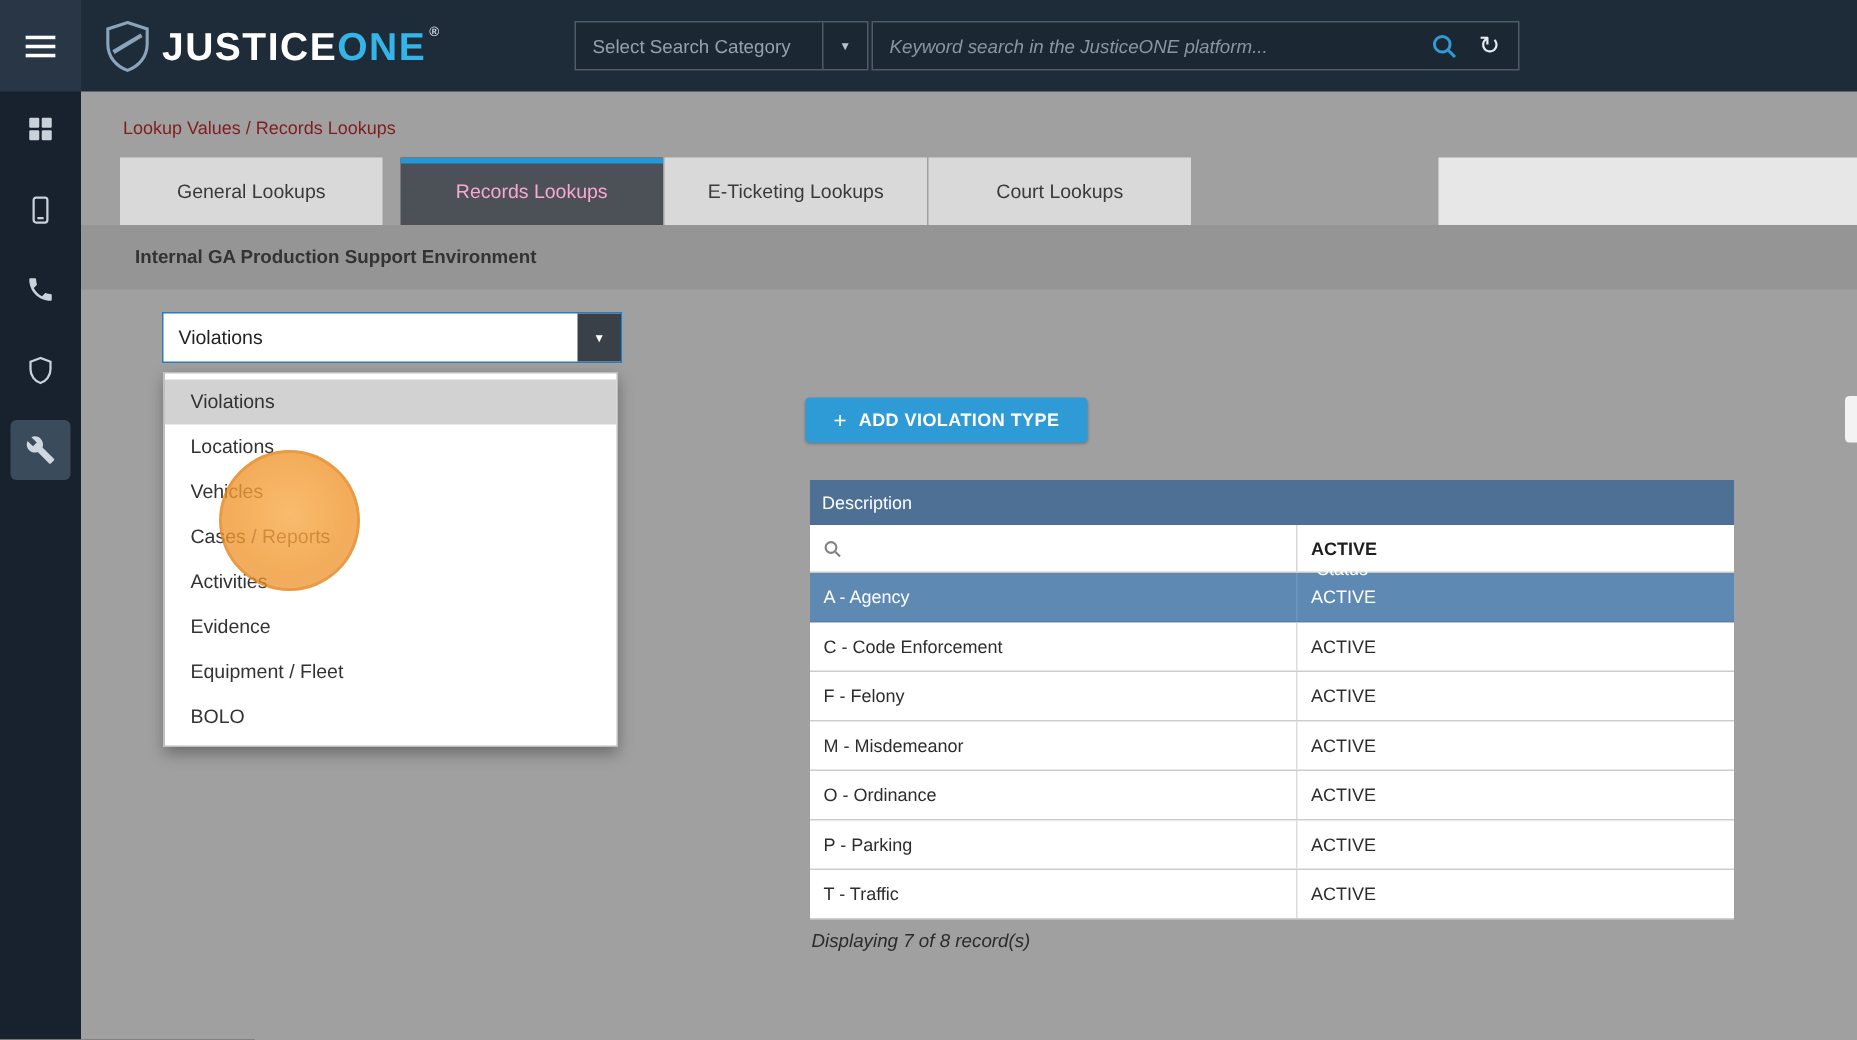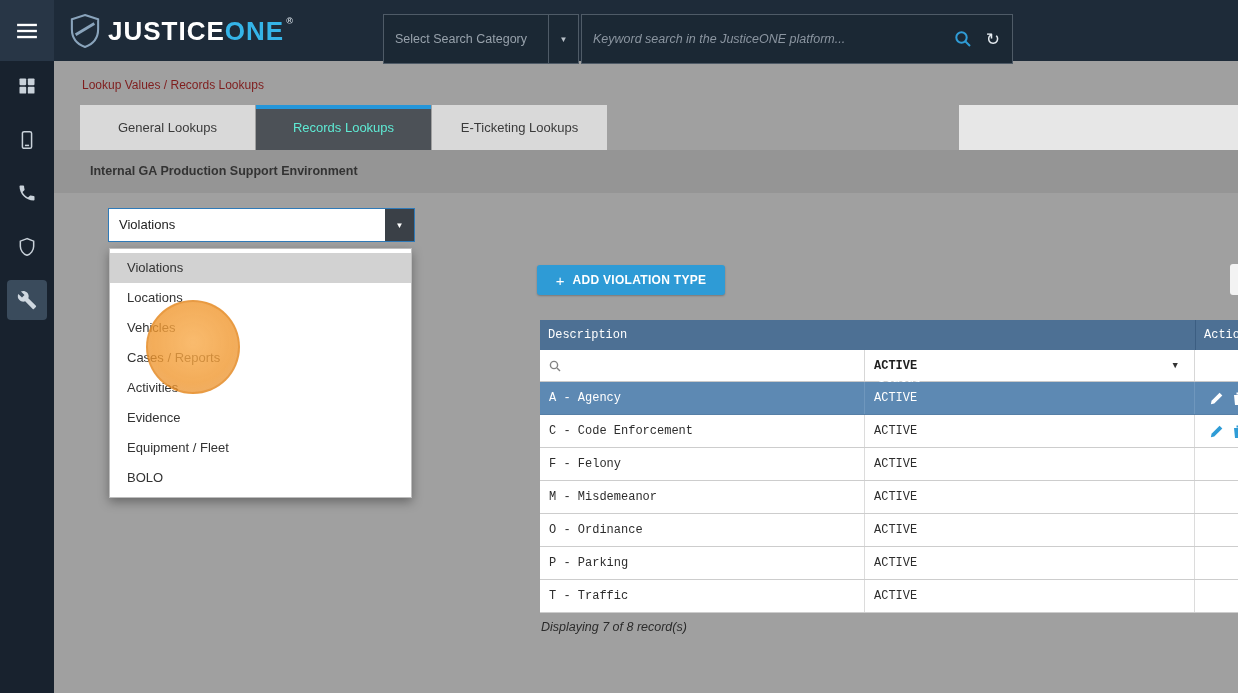--- a/index.html
+++ b/index.html
@@ -7,21 +7,21 @@
   #screen { position: relative; width: 1238px; height: 693px; background:#a0a0a0; overflow: hidden; }
   .abs { position: absolute; }
 
   
   .header { left:0; top:0; width:1238px; height:61px; background:#1e2b39; }
   .logo-wrap { left:70px; top:11px; height:40px; display:flex; align-items:center; gap:8px; }
   .logo-text { font-size:26px; font-weight:800; letter-spacing:1px; color:#ffffff; font-style:normal; }
   .logo-one { color:#35b4e8; }
   .logo-reg { font-size:9px; color:#cfd8e0; vertical-align:top; margin-left:2px; }
 
-  .hdr-field { background:#1b2834; border:1px solid #4f5b67; height:50px; top:14px; color:#97a1ab; }
+  .hdr-field { background:#1b2834; border:1px solid #4f5b67; height:33px; top:14px; color:#97a1ab; }
   .cat-dd { left:383px; width:196px; display:flex; align-items:center; cursor:pointer; }
   .cat-dd .lbl { flex:1; padding-left:11px; font-size:12.5px; }
   .cat-dd .caret-box { width:30px; height:100%; border-left:1px solid #4f5b67; display:flex; align-items:center; justify-content:center; font-size:8px; color:#b9c1c9; }
 
   .search-box { left:581px; width:432px; display:flex; align-items:center; }
   .search-box input { flex:1; background:transparent; border:none; outline:none; color:#fca5a5; font-style:italic; font-size:12.5px; padding-left:11px; font-family:"Liberation Sans", sans-serif; }
   .search-box input::placeholder { color:#8b95a0; font-style:italic; }
   .search-box .mag { margin-right:14px; display:flex; }
   .search-box .sync { margin-right:12px; font-size:17px; color:#e6ecf1; line-height:1; cursor:pointer; }
 
@@ -29,21 +29,21 @@
   .sidebar { left:0; top:0; width:54px; height:693px; background:#18222e; }
   .menu-btn { left:0; top:0; width:54px; height:61px; background:#283646; display:flex; align-items:center; justify-content:center; cursor:pointer; }
   .side-item { left:0; width:54px; height:46px; display:flex; align-items:center; justify-content:center; cursor:pointer; }
   .side-item .tile { width:40px; height:40px; border-radius:4px; display:flex; align-items:center; justify-content:center; }
   .tile.active { background:#3a4b5c; }
 
   
   .breadcrumb { left:82px; top:78px; font-size:12px; color:#7f1d1d; cursor:pointer; }
   .tabs { left:80px; top:105px; height:61px; display:flex; gap:1px; }
   .tab { width:175px; height:45px; background:#d9d9d9; color:#3a3a3a; font-size:13px; display:flex; align-items:center; justify-content:center; cursor:pointer; }
-  .tab.active { background:#4c5157; color:#5eead4; box-shadow: inset 0 4px 0 0 #2496da; }
+  .tab.active { background:#4c5157; color:#f9a8d4; box-shadow: inset 0 4px 0 0 #2496da; margin-left: 11px; }
   .tabs-filler { left:959px; top:105px; width:279px; height:45px; background:#e7e7e7; }
 
   .env-bar { left:54px; top:150px; width:1184px; height:43px; background:#959595; }
   .env-bar span { position:absolute; left:36px; top:14px; font-size:12.5px; font-weight:700; color:#333; }
 
   
   .lk-select { left:108px; top:208px; width:307px; height:34px; background:#fff; border:1px solid #2f7ab8; z-index:10; cursor:pointer; }
   .lk-select .val { position:absolute; left:10px; top:0; line-height:32px; font-size:13px; color:#222; }
   .lk-select .btn { position:absolute; right:0; top:0; width:29px; height:32px; background:#3a4047; display:flex; align-items:center; justify-content:center; color:#fff; font-size:8px; }
 
@@ -56,21 +56,21 @@
     border: 2px solid rgba(216,120,18,0.35); pointer-events:none; }
 
   
   .add-btn { left:537px; top:265px; width:188px; height:30px; background:#2e9bd6; border-radius:3px; color:#fff;
     display:flex; align-items:center; justify-content:center; gap:8px; cursor:pointer; box-shadow:0 1px 2px rgba(0,0,0,0.25); }
   .add-btn .plus { font-size:15px; font-weight:400; }
   .add-btn .lbl { font-size:12px; font-weight:700; letter-spacing:0.3px; }
 
   .edge-btn { left:1230px; top:264px; width:8px; height:31px; background:#f3f3f3; border-radius:3px 0 0 3px; }
 
-  .tablewrap { left:540px; top:320px; width:698px; height:293px; overflow:hidden; z-index:5;font-family:Liberation Mono, monospace; }
+  .tablewrap { left:540px; top:320px; width:616px; height:293px; overflow:hidden; z-index:5; }
   .tbl { width:845px; }
   .thead { display:flex; height:30px; background:#4d7094; color:#fff; font-size:12px; }
   .thead > div { line-height:30px; padding-left:8px; }
   .th-desc { width:325px; }
   .th-status { width:330px; border-left:5px solid #a3a3a3;margin-top:44px; }
   .th-actions { width:190px; border-left:1px solid #3c5e82; }
 
   .tfilter { display:flex; height:32px; background:#fff; border-bottom:1px solid #c9c9c9; }
   .tf-desc { width:325px; display:flex; align-items:center; padding-left:9px; border-right:1px solid #d7d7d7; }
   .tf-status { width:330px; position:relative; display:flex; align-items:center; padding-left:9px; border-right:1px solid #d7d7d7; font-size:12px; font-weight:700; color:#1f1f1f; }
@@ -173,20 +173,21 @@
     </svg>
       </span>
   </div>
 
   <div class="abs breadcrumb">Lookup Values / Records Lookups</div>
 
   <div class="abs tabs">
     <div class="tab">General Lookups</div>
     <div class="tab active">Records Lookups</div>
     <div class="tab">E-Ticketing Lookups</div>
+    <div class="tab">Court Lookups</div>
   </div>
   <div class="abs tabs-filler"></div>
 
   <div class="abs env-bar">
     <span>Internal GA Production Support Environment</span>
   </div>
 
   <div class="abs lk-select">
     <span class="val">Violations</span>
     <span class="btn">▼</span>

